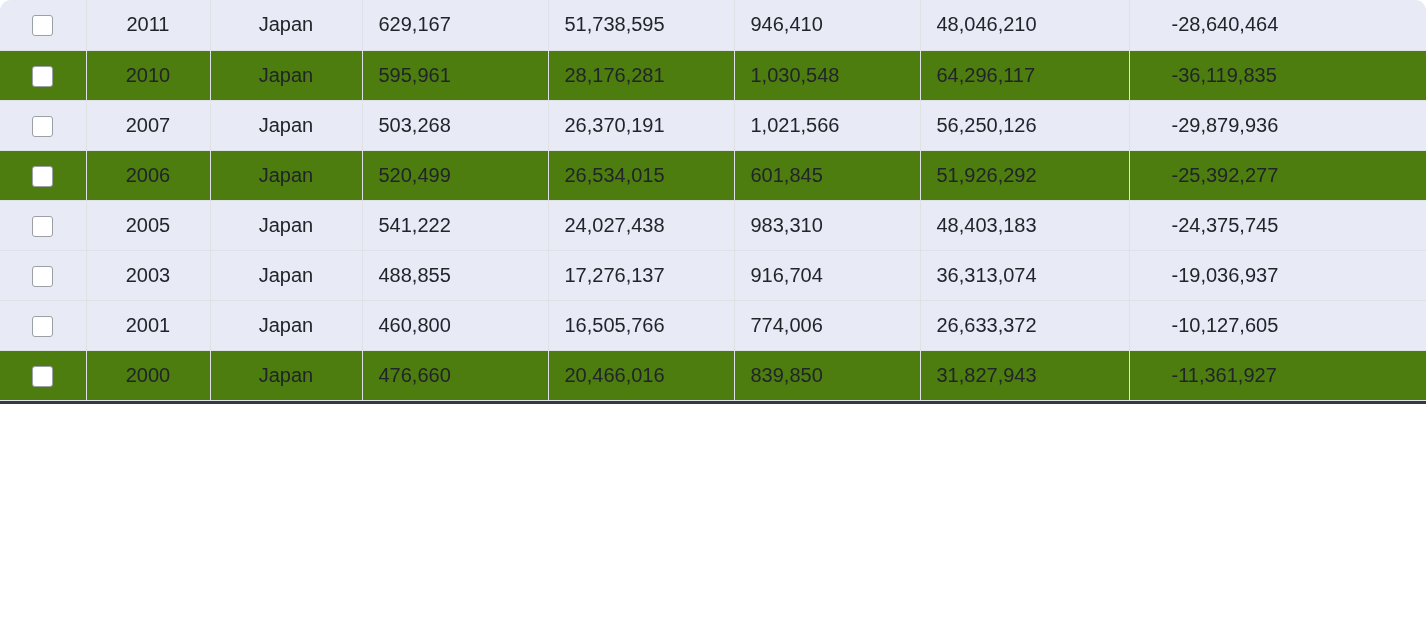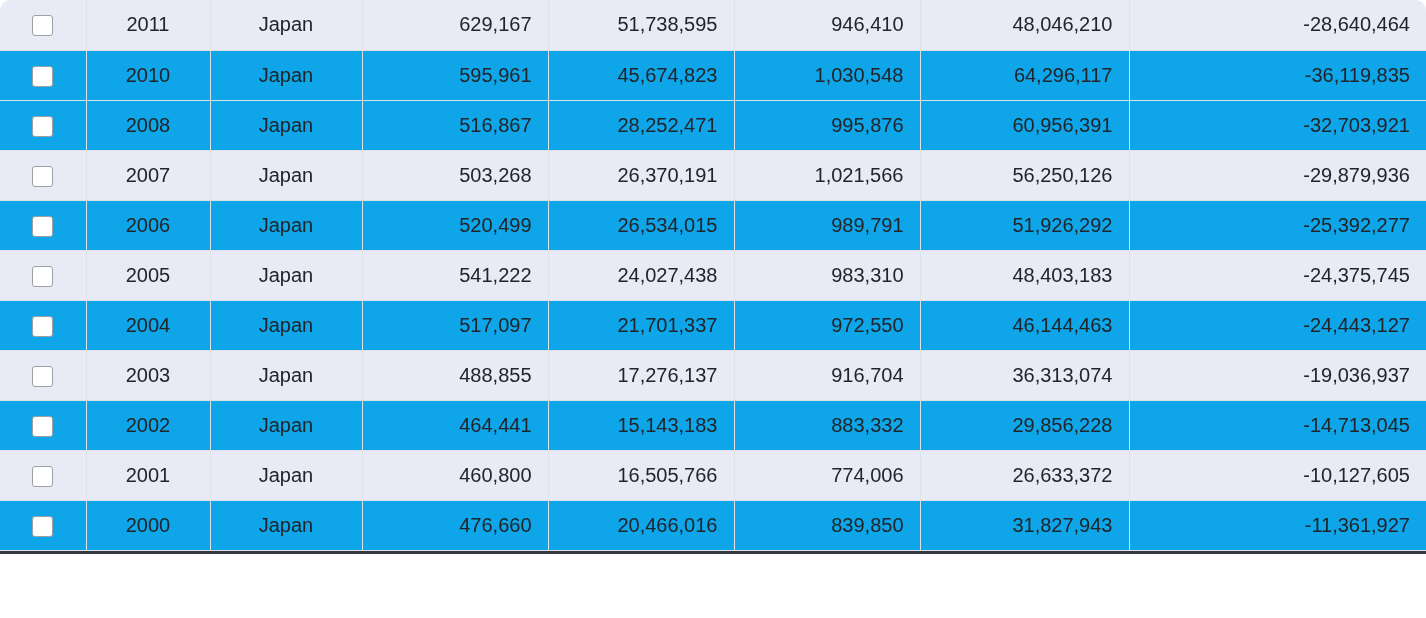--- a/index.html
+++ b/index.html
@@ -38,41 +38,40 @@
     overflow: hidden;
   }
   table.data-table tr td:last-child {
     border-right: none;
     padding-left: 42px;
   }
   tr.row-odd td {
     background: #e8eaf6;
   }
   tr.row-even td {
-    background: #0ea5e9;
+    background: #4d7c0f;
   }
   
   col.c-check { width: 86px; }
   col.c-year { width: 124px; }
   col.c-country { width: 152px; }
   col.c-v1 { width: 186px; }
   col.c-v2 { width: 186px; }
   col.c-v3 { width: 186px; }
   col.c-v4 { width: 209px; }
   col.c-v5 { width: 297px; }
 
   td.cell-check {
     text-align: center;
     padding: 0;
   }
   td.cell-year, td.cell-country {
     text-align: center;
   }
   td.cell-num {
-    text-align: right;
   }
   .checkbox {
     display: inline-block;
     width: 21px;
     height: 21px;
     border: 1px solid #9aa0a6;
     border-radius: 3px;
     background: #ffffff;
     box-sizing: border-box;
     vertical-align: middle;
@@ -112,94 +111,64 @@
           <td class="cell-num">51,738,595</td>
           <td class="cell-num">946,410</td>
           <td class="cell-num">48,046,210</td>
           <td class="cell-num">-28,640,464</td>
         </tr>
         <tr class="row-even">
           <td class="cell-check"><span class="checkbox"></span></td>
           <td class="cell-year">2010</td>
           <td class="cell-country">Japan</td>
           <td class="cell-num">595,961</td>
-          <td class="cell-num">45,674,823</td>
+          <td class="cell-num">28,176,281</td>
           <td class="cell-num">1,030,548</td>
           <td class="cell-num">64,296,117</td>
           <td class="cell-num">-36,119,835</td>
-        </tr>
-        <tr class="row-even">
-          <td class="cell-check"><span class="checkbox"></span></td>
-          <td class="cell-year">2008</td>
-          <td class="cell-country">Japan</td>
-          <td class="cell-num">516,867</td>
-          <td class="cell-num">28,252,471</td>
-          <td class="cell-num">995,876</td>
-          <td class="cell-num">60,956,391</td>
-          <td class="cell-num">-32,703,921</td>
         </tr>
         <tr class="row-odd">
           <td class="cell-check"><span class="checkbox"></span></td>
           <td class="cell-year">2007</td>
           <td class="cell-country">Japan</td>
           <td class="cell-num">503,268</td>
           <td class="cell-num">26,370,191</td>
           <td class="cell-num">1,021,566</td>
           <td class="cell-num">56,250,126</td>
           <td class="cell-num">-29,879,936</td>
         </tr>
         <tr class="row-even">
           <td class="cell-check"><span class="checkbox"></span></td>
           <td class="cell-year">2006</td>
           <td class="cell-country">Japan</td>
           <td class="cell-num">520,499</td>
           <td class="cell-num">26,534,015</td>
-          <td class="cell-num">989,791</td>
+          <td class="cell-num">601,845</td>
           <td class="cell-num">51,926,292</td>
           <td class="cell-num">-25,392,277</td>
         </tr>
         <tr class="row-odd">
           <td class="cell-check"><span class="checkbox"></span></td>
           <td class="cell-year">2005</td>
           <td class="cell-country">Japan</td>
           <td class="cell-num">541,222</td>
           <td class="cell-num">24,027,438</td>
           <td class="cell-num">983,310</td>
           <td class="cell-num">48,403,183</td>
           <td class="cell-num">-24,375,745</td>
         </tr>
-        <tr class="row-even">
-          <td class="cell-check"><span class="checkbox"></span></td>
-          <td class="cell-year">2004</td>
-          <td class="cell-country">Japan</td>
-          <td class="cell-num">517,097</td>
-          <td class="cell-num">21,701,337</td>
-          <td class="cell-num">972,550</td>
-          <td class="cell-num">46,144,463</td>
-          <td class="cell-num">-24,443,127</td>
-        </tr>
         <tr class="row-odd">
           <td class="cell-check"><span class="checkbox"></span></td>
           <td class="cell-year">2003</td>
           <td class="cell-country">Japan</td>
           <td class="cell-num">488,855</td>
           <td class="cell-num">17,276,137</td>
           <td class="cell-num">916,704</td>
           <td class="cell-num">36,313,074</td>
           <td class="cell-num">-19,036,937</td>
-        </tr>
-        <tr class="row-even">
-          <td class="cell-check"><span class="checkbox"></span></td>
-          <td class="cell-year">2002</td>
-          <td class="cell-country">Japan</td>
-          <td class="cell-num">464,441</td>
-          <td class="cell-num">15,143,183</td>
-          <td class="cell-num">883,332</td>
-          <td class="cell-num">29,856,228</td>
-          <td class="cell-num">-14,713,045</td>
         </tr>
         <tr class="row-odd">
           <td class="cell-check"><span class="checkbox"></span></td>
           <td class="cell-year">2001</td>
           <td class="cell-country">Japan</td>
           <td class="cell-num">460,800</td>
           <td class="cell-num">16,505,766</td>
           <td class="cell-num">774,006</td>
           <td class="cell-num">26,633,372</td>
           <td class="cell-num">-10,127,605</td>

